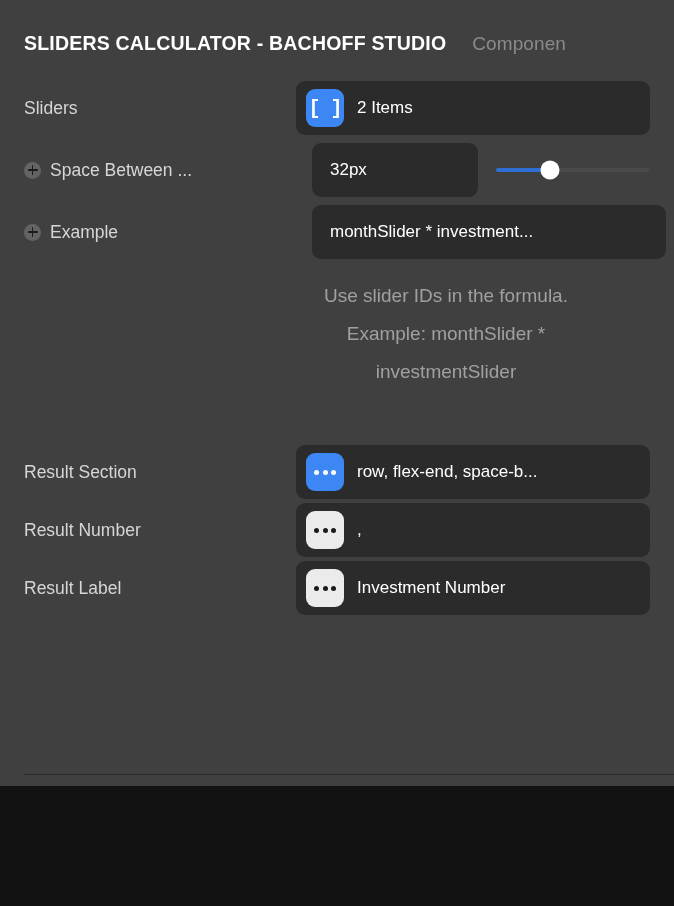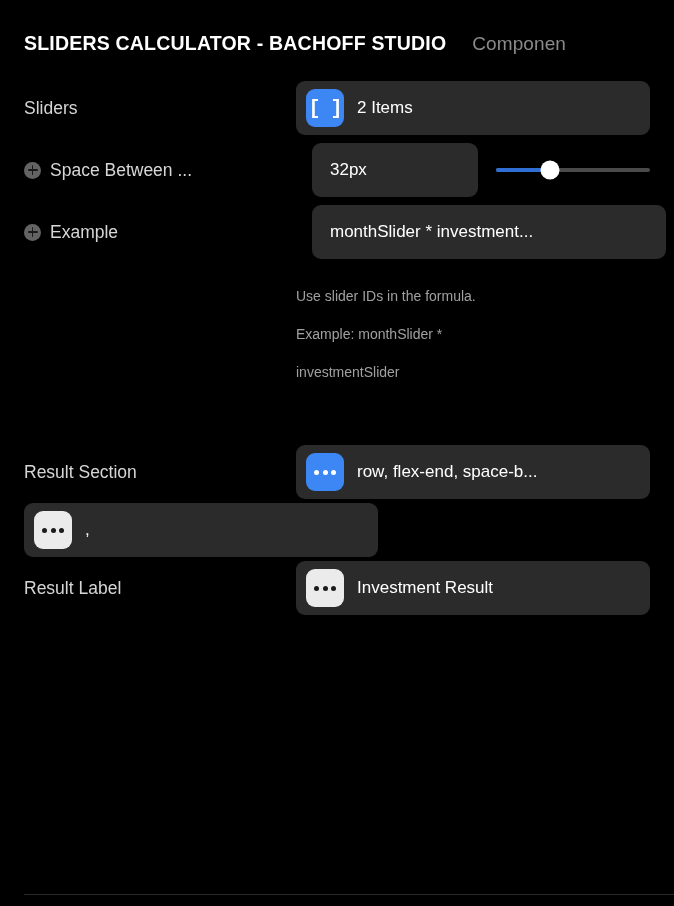--- a/index.html
+++ b/index.html
@@ -8,22 +8,22 @@
     width: 674px;
     height: 906px;
     background: #121212;
     font-family: "Liberation Sans", sans-serif;
     overflow: hidden;
   }
 
   .panel {
     position: relative;
     width: 674px;
-    height: 906px;
-    background: #000000;
+    height: 786px;
+    background: #404040;
   }
 
   
   .header {
     display: flex;
     align-items: baseline;
     padding: 32px 0 0 24px;
     white-space: nowrap;
     overflow: hidden;
   }
@@ -34,21 +34,21 @@
     letter-spacing: 0.2px;
   }
   .header-sub {
     font-size: 19px;
     color: #8a8a8a;
     margin-left: 26px;
     letter-spacing: 0.1px;
   }
 
   
-  .rows { margin-top: 22px; }
+  .rows { margin-top: 22px; text-align: center; }
 
   .row {
     display: flex;
     align-items: center;
     height: 62px;
     padding-left: 24px;
   }
   .row.tight { height: 58px; }
 
   .row-label {
@@ -179,21 +179,21 @@
     border-radius: 50%;
     background: #ffffff;
     transform: translate(-50%, -50%);
   }
 
   
   .helper {
     margin-left: 296px;
     padding-top: 14px;
     width: 300px;
-    font-size: 14px;
+    font-size: 19px;
     line-height: 38px;
     color: #a0a0a0;
   }
 
   
   .gap { height: 52px; }
 
   .divider {
     position: absolute;
     left: 24px;
@@ -268,41 +268,44 @@
         <span class="chip blue">
           <span class="dot"></span>
             <span class="dot"></span>
             <span class="dot"></span>
         </span>
         <span class="field-value">row, flex-end, space-b...</span>
       </div>
     </div>
 
     <div class="row tight">
+      <div class="row-label">
+        <span class="label-text">Result Number</span>
+      </div>
       <div class="field">
         <span class="chip white">
           <span class="dot"></span>
             <span class="dot"></span>
             <span class="dot"></span>
         </span>
         <span class="field-value">,</span>
       </div>
     </div>
 
     <div class="row tight">
       <div class="row-label">
         <span class="label-text">Result Label</span>
       </div>
       <div class="field">
         <span class="chip white">
           <span class="dot"></span>
             <span class="dot"></span>
             <span class="dot"></span>
         </span>
-        <span class="field-value">Investment Result</span>
+        <span class="field-value">Investment Number</span>
       </div>
     </div>
 
 
   </div>
 
   <div class="divider"></div>
 </div>
 
 </body></html>

